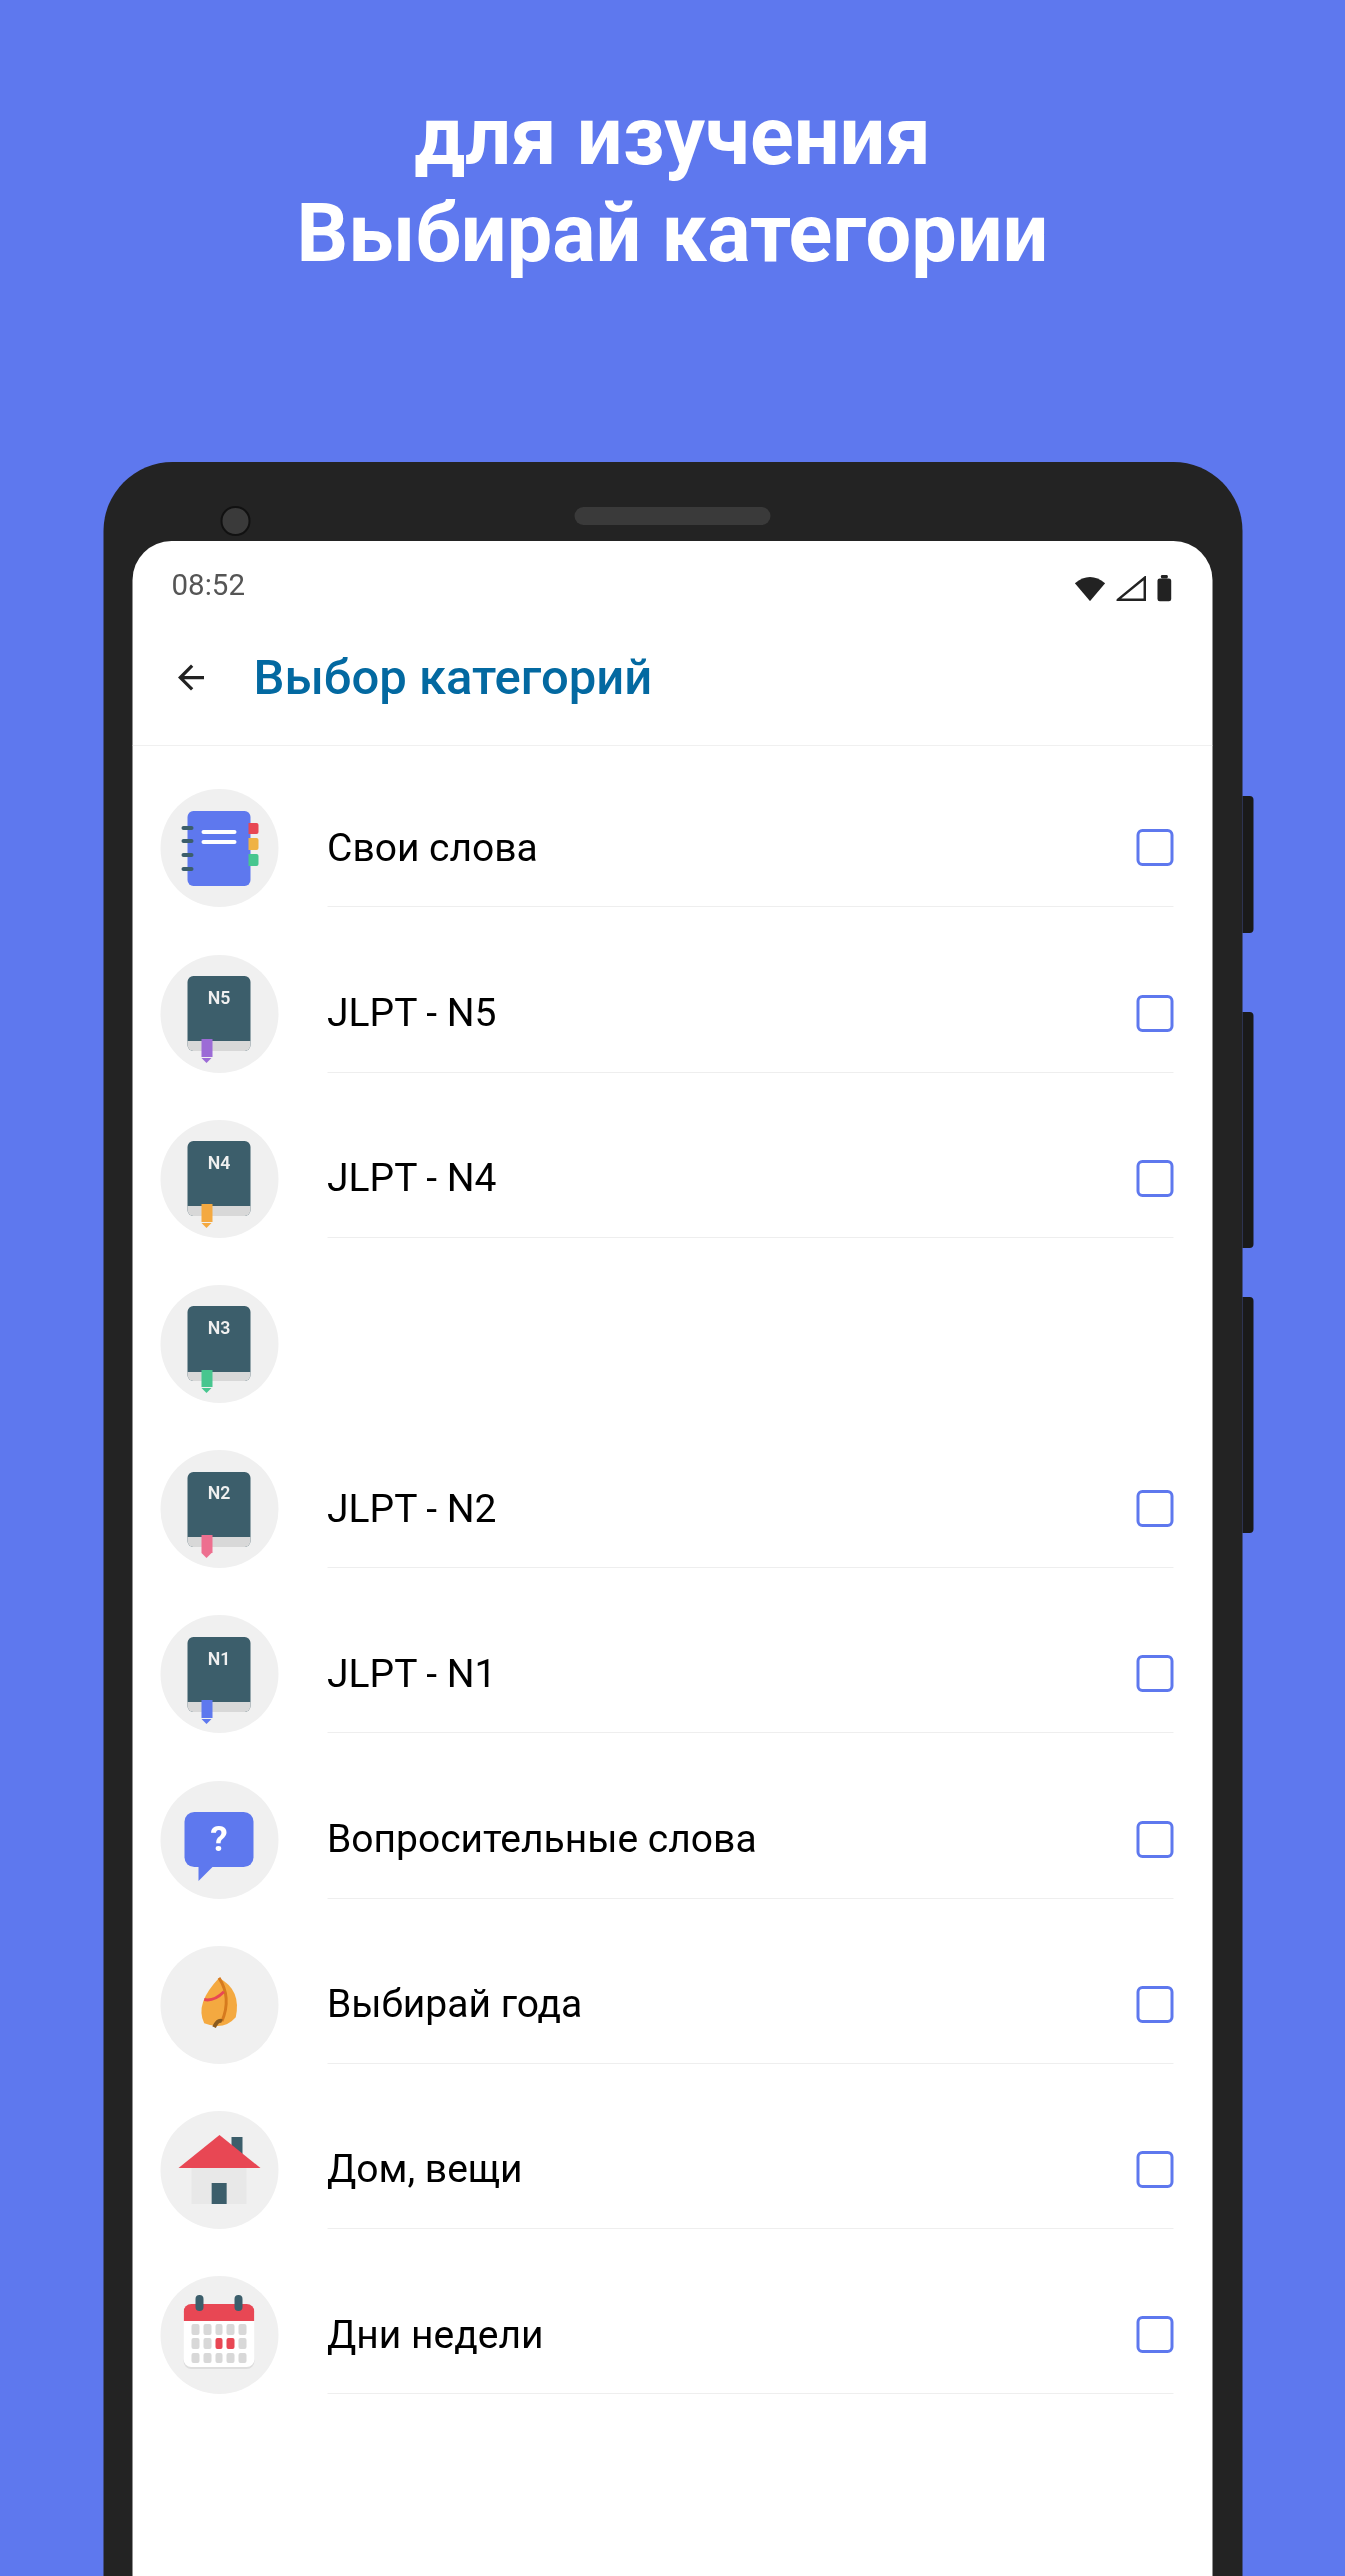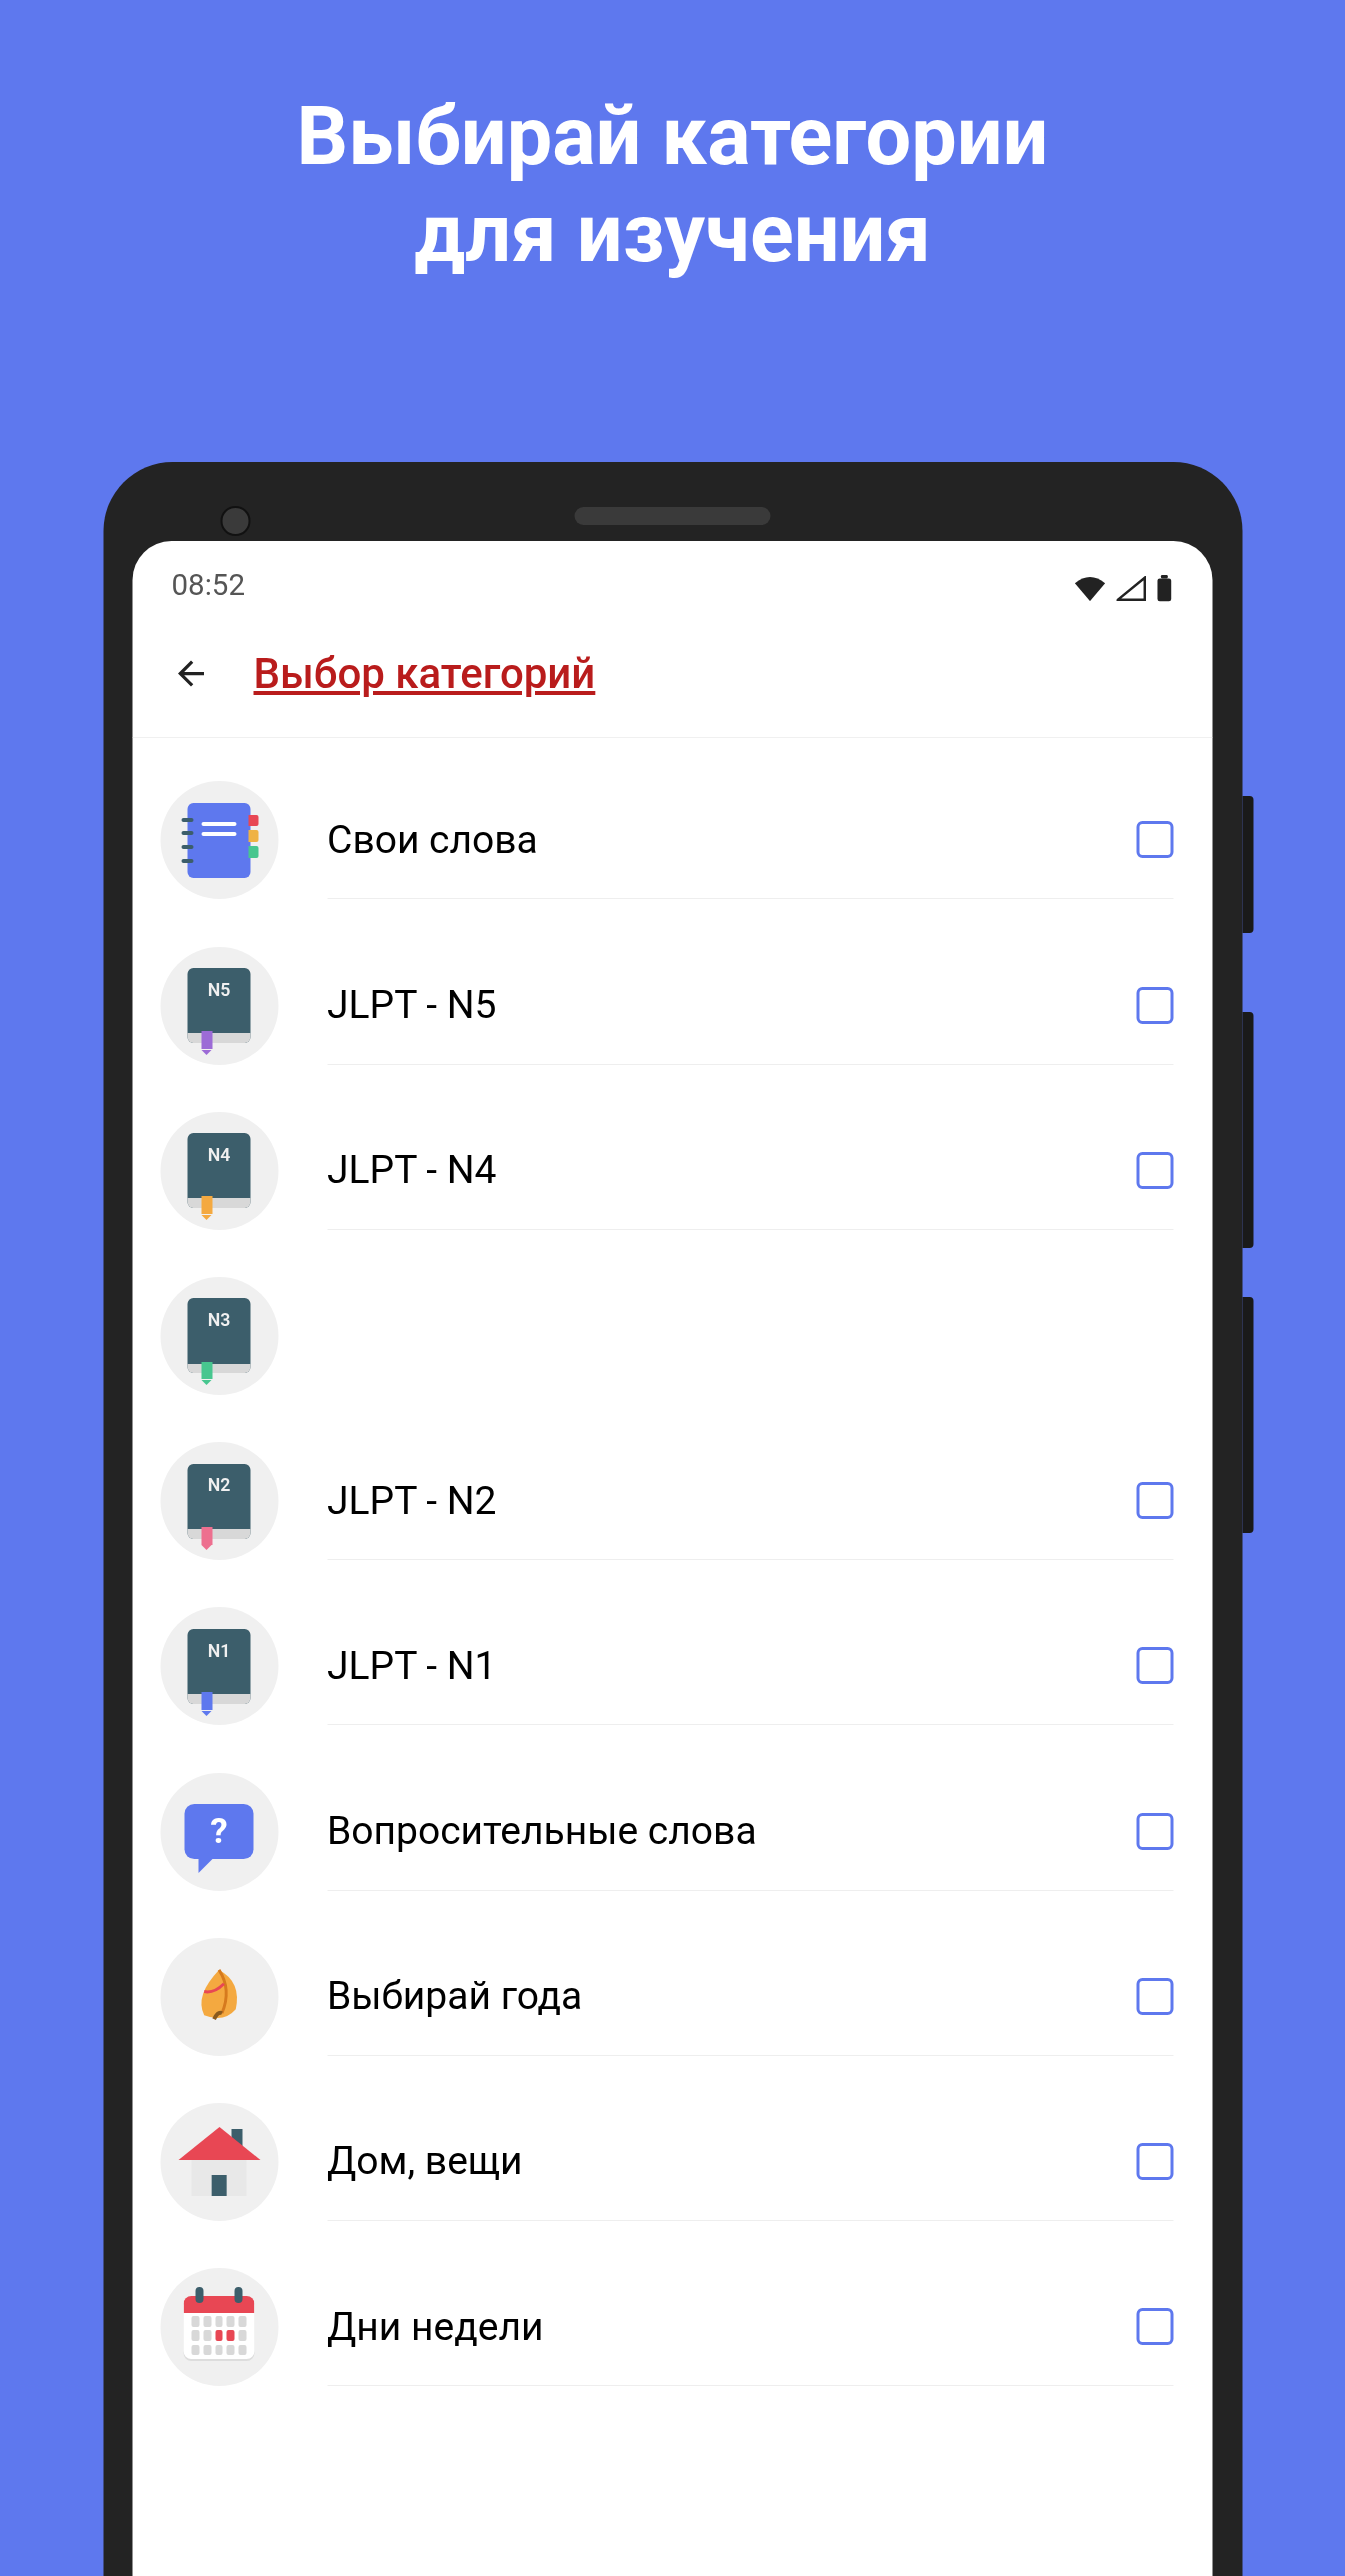--- a/index.html
+++ b/index.html
@@ -96,24 +96,23 @@
       border-bottom: 1px solid #f0f0f0;
     }
     .back-btn {
       width: 39px;
       height: 39px;
       display: flex;
       align-items: center;
       justify-content: center;
     }
     .app-title {
-      font-size: 42px;
+      font-size: 49px;
       font-weight: 500;
-      color: #b91c1c;
-      text-decoration: underline;
+      color: #0369a1;
     }
     .category-list {
       padding: 19.6px 0 0 0;
     }
     .category-row {
       display: flex;
       align-items: center;
       padding: 23.6px 39px 23.6px 27.5px;
       position: relative;
     }
@@ -356,22 +355,22 @@
       right: 13.7px;
       width: 11.8px;
       height: 19.6px;
       background: #3c5e6b;
     }
   </style>
 </head>
 <body>
 
 <div class="promo-title">
+  <div>для изучения</div>
   <div>Выбирай категории</div>
-  <div>для изучения</div>
 </div>
 
 <div class="phone-frame">
   <div class="phone-side-btn btn1"></div>
   <div class="phone-side-btn btn2"></div>
   <div class="phone-side-btn btn3"></div>
   <div class="phone-notch">
     <div class="phone-camera"></div>
     <div class="phone-speaker"></div>
   </div>

